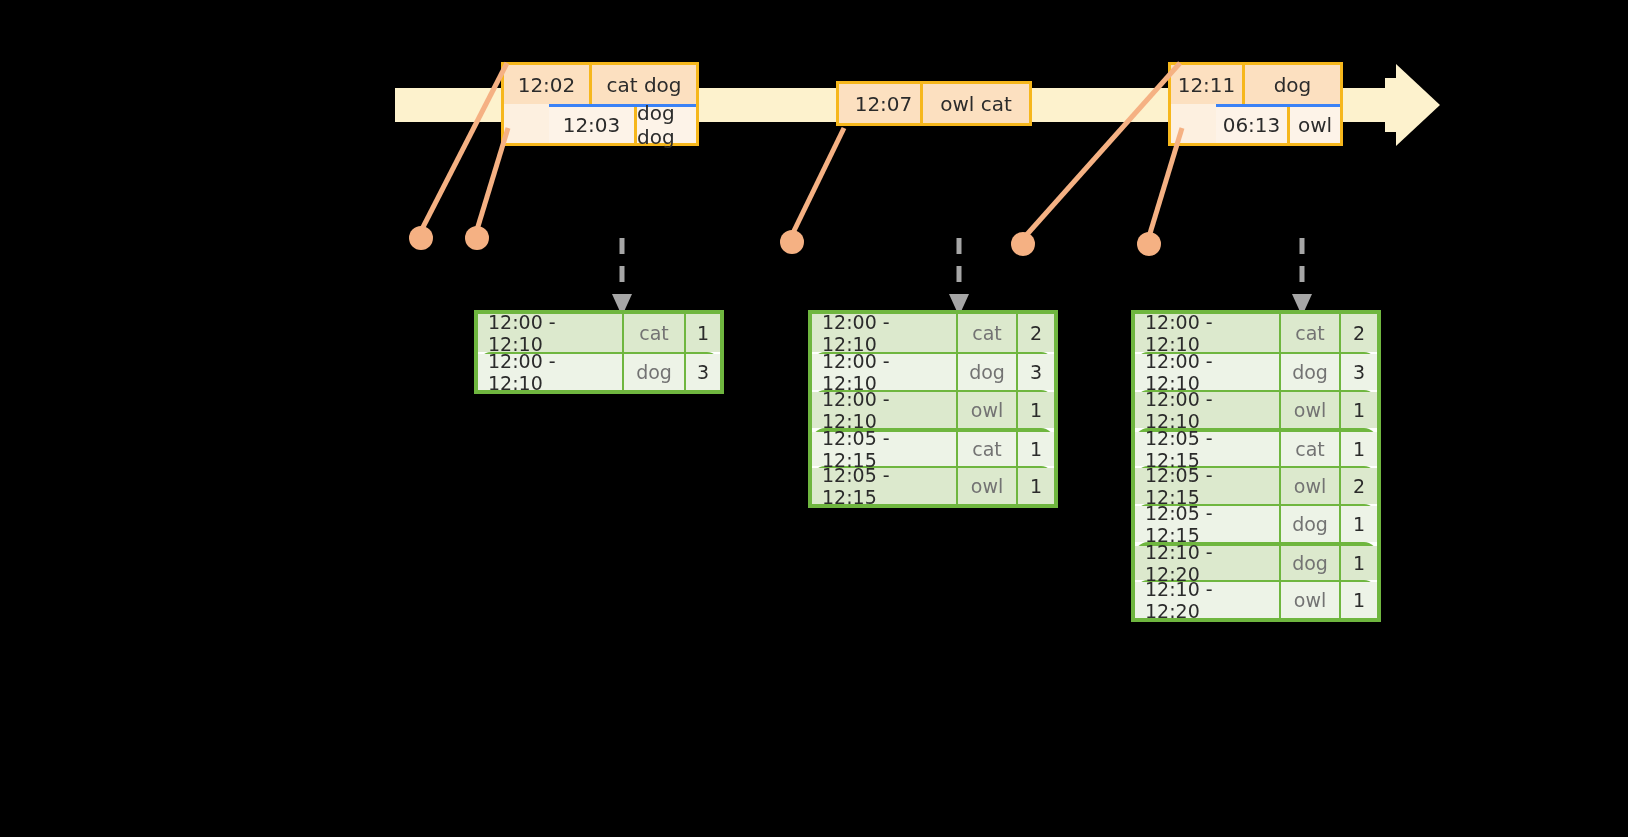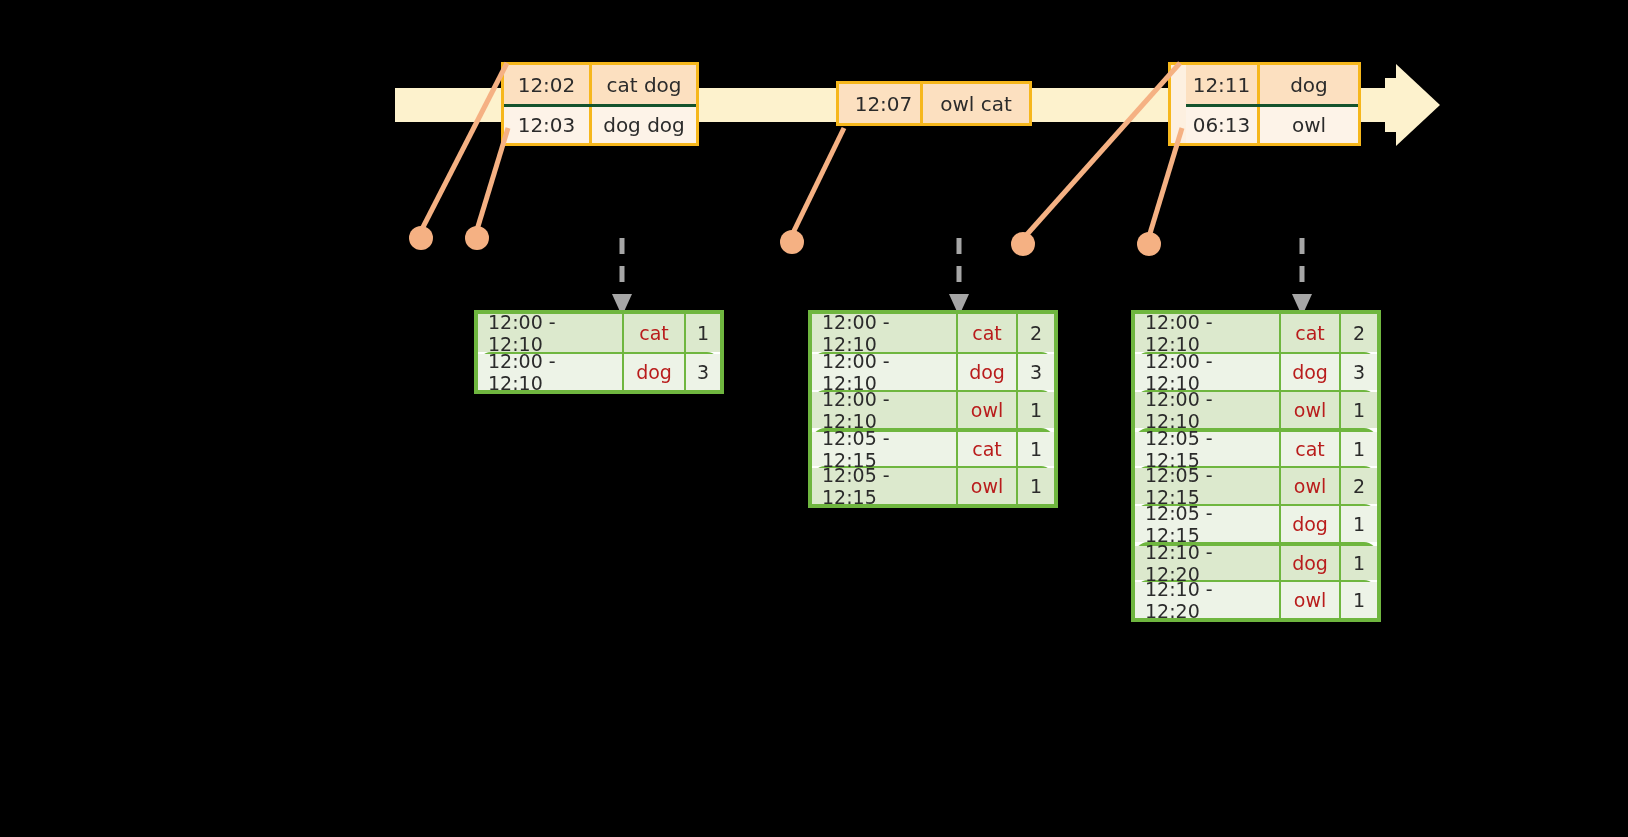--- a/index.html
+++ b/index.html
@@ -54,21 +54,21 @@
     position: absolute;
     border: 3px solid #f6b71c;
     box-sizing: border-box;
     background: #fdf0e0;
   }
   .event-row {
     display: flex;
     height: 39px;
     box-sizing: border-box;
   }
-  .event-row + .event-row { border-top: 3px solid #14532d; }
+  .event-row + .event-row { border-top: 3px solid #3b82f6; margin-left: 45px; }
   .event-row .ev-time {
     width: 88px;
     box-sizing: border-box;
     border-right: 3px solid #f6b71c;
     display: flex;
     align-items: center;
     justify-content: center;
     font-size: 20px;
     color: #2b2b2b;
   }
@@ -83,21 +83,21 @@
   }
   .event-row.shade-a .ev-time,
   .event-row.shade-a .ev-val { background: #fce0c0; }
   .event-row.shade-b .ev-time,
   .event-row.shade-b .ev-val { background: #fdf3e8; }
 
   #event-box-1 { left: 501px; top: 62px; width: 198px; }
   #event-box-1 .ev-val { width: 110px; }
   #event-box-2 { left: 836px; top: 81px; width: 196px; }
   #event-box-2 .ev-time { width: 84px; padding-left: 8px; }
-  #event-box-3 { left: 1168px; top: 62px; width: 193px; padding-left: 15px; }
+  #event-box-3 { left: 1168px; top: 62px; width: 175px; }
   #event-box-3 .ev-time { width: 74px; }
 
   
   .dot {
     position: absolute;
     width: 24px;
     height: 24px;
     border-radius: 50%;
     background: #f5b183;
   }
@@ -134,21 +134,21 @@
     color: #2b2b2b;
     padding: 0 10px;
   }
   .res-row .c-key {
     box-sizing: border-box;
     border-right: 2px solid #6fb63f;
     display: flex;
     align-items: center;
     justify-content: center;
     font-size: 19px;
-    color: #b91c1c;
+    color: #737373;
   }
   .res-row .c-cnt {
     box-sizing: border-box;
     display: flex;
     align-items: center;
     justify-content: center;
     font-size: 19px;
     color: #2b2b2b;
   }
   .res-row.shade-a .c-win,

